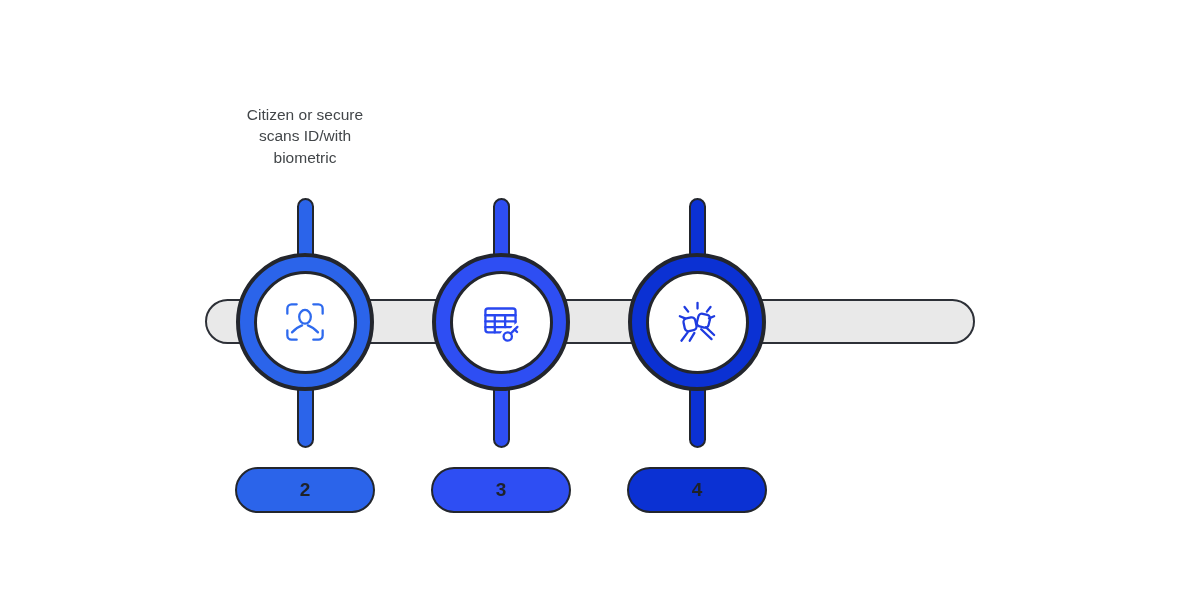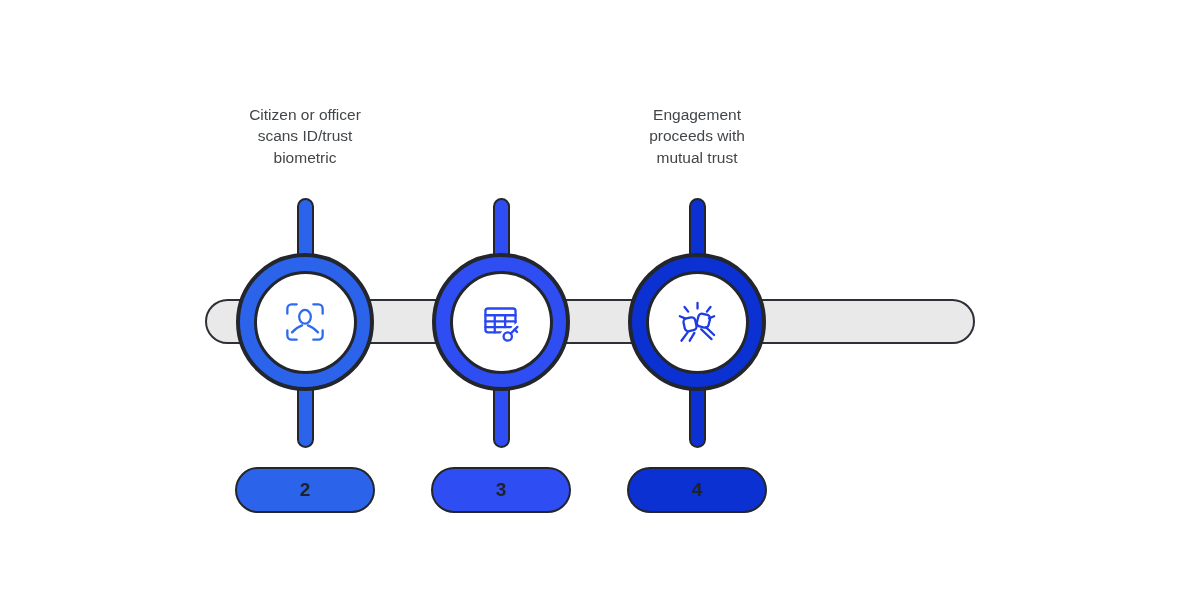--- a/index.html
+++ b/index.html
@@ -51,22 +51,22 @@
 <body>
 
 <div class="canvas">
   <div class="track"></div>
 
   <div class="steps">
 
 
     <div class="step" style="--c: #2B64EA; --ic: #2E6AEE;">
       <div class="label">
-        <span>Citizen or officer</span>
-        <span>scans ID/trust</span>
+        <span>Citizen or secure</span>
+        <span>scans ID/with</span>
         <span>biometric</span>
       </div>
       <div class="stem stem-top"></div>
       <div class="stem stem-bottom"></div>
       <div class="node">
         <div class="node-inner">
           <svg class="icon" viewBox="0 0 52 52">
             <path class="s" d="M18,9 h-5 a4,4 0 0 0 -4,4 v5"></path>
             <path class="s" d="M34,9 h5 a4,4 0 0 1 4,4 v5"></path>
             <path class="s" d="M18,43 h-5 a4,4 0 0 1 -4,-4 v-5"></path>
@@ -101,25 +101,20 @@
             <path class="s" d="M39.2,33.3 l2.3,2.3"></path>
           </svg>
         </div>
       </div>
       <div class="pill">
         <span>3</span>
       </div>
     </div>
 
     <div class="step" style="--c: #0B31D3; --ic: #1E3BE0;">
-      <div class="label">
-        <span>Engagement</span>
-        <span>proceeds with</span>
-        <span>mutual trust</span>
-      </div>
       <div class="stem stem-top"></div>
       <div class="stem stem-bottom"></div>
       <div class="node">
         <div class="node-inner">
           <svg class="icon" viewBox="0 0 52 52">
             <path class="s" d="M26.5,7.5 V13"></path>
             <path class="s" d="M14,11.5 L17.5,16"></path>
             <path class="s" d="M39,11.5 L35.5,16"></path>
             <path class="s" d="M9.5,20.5 L14.5,22.5"></path>
             <path class="s" d="M42.5,20.5 L37.5,22.5"></path>

